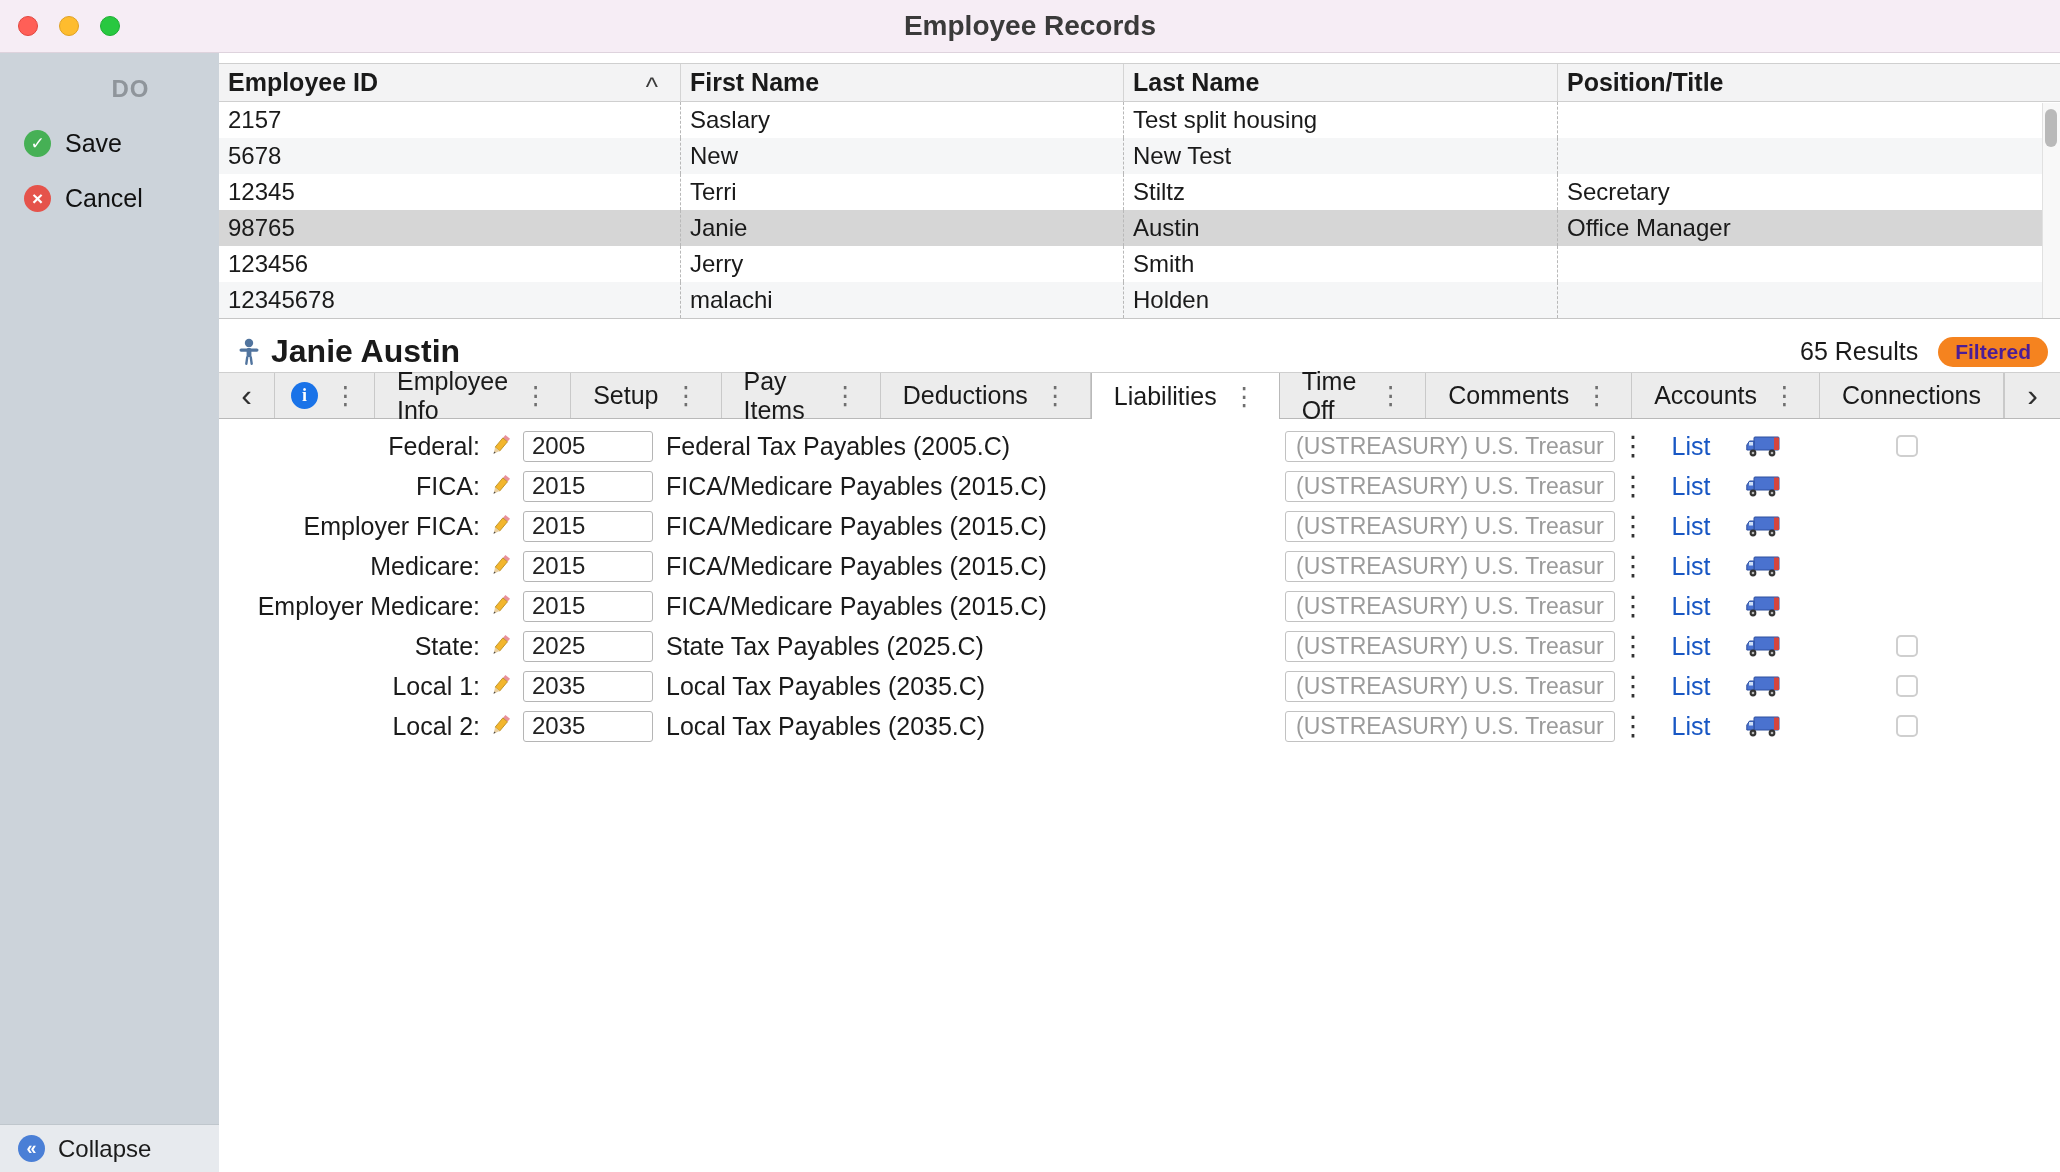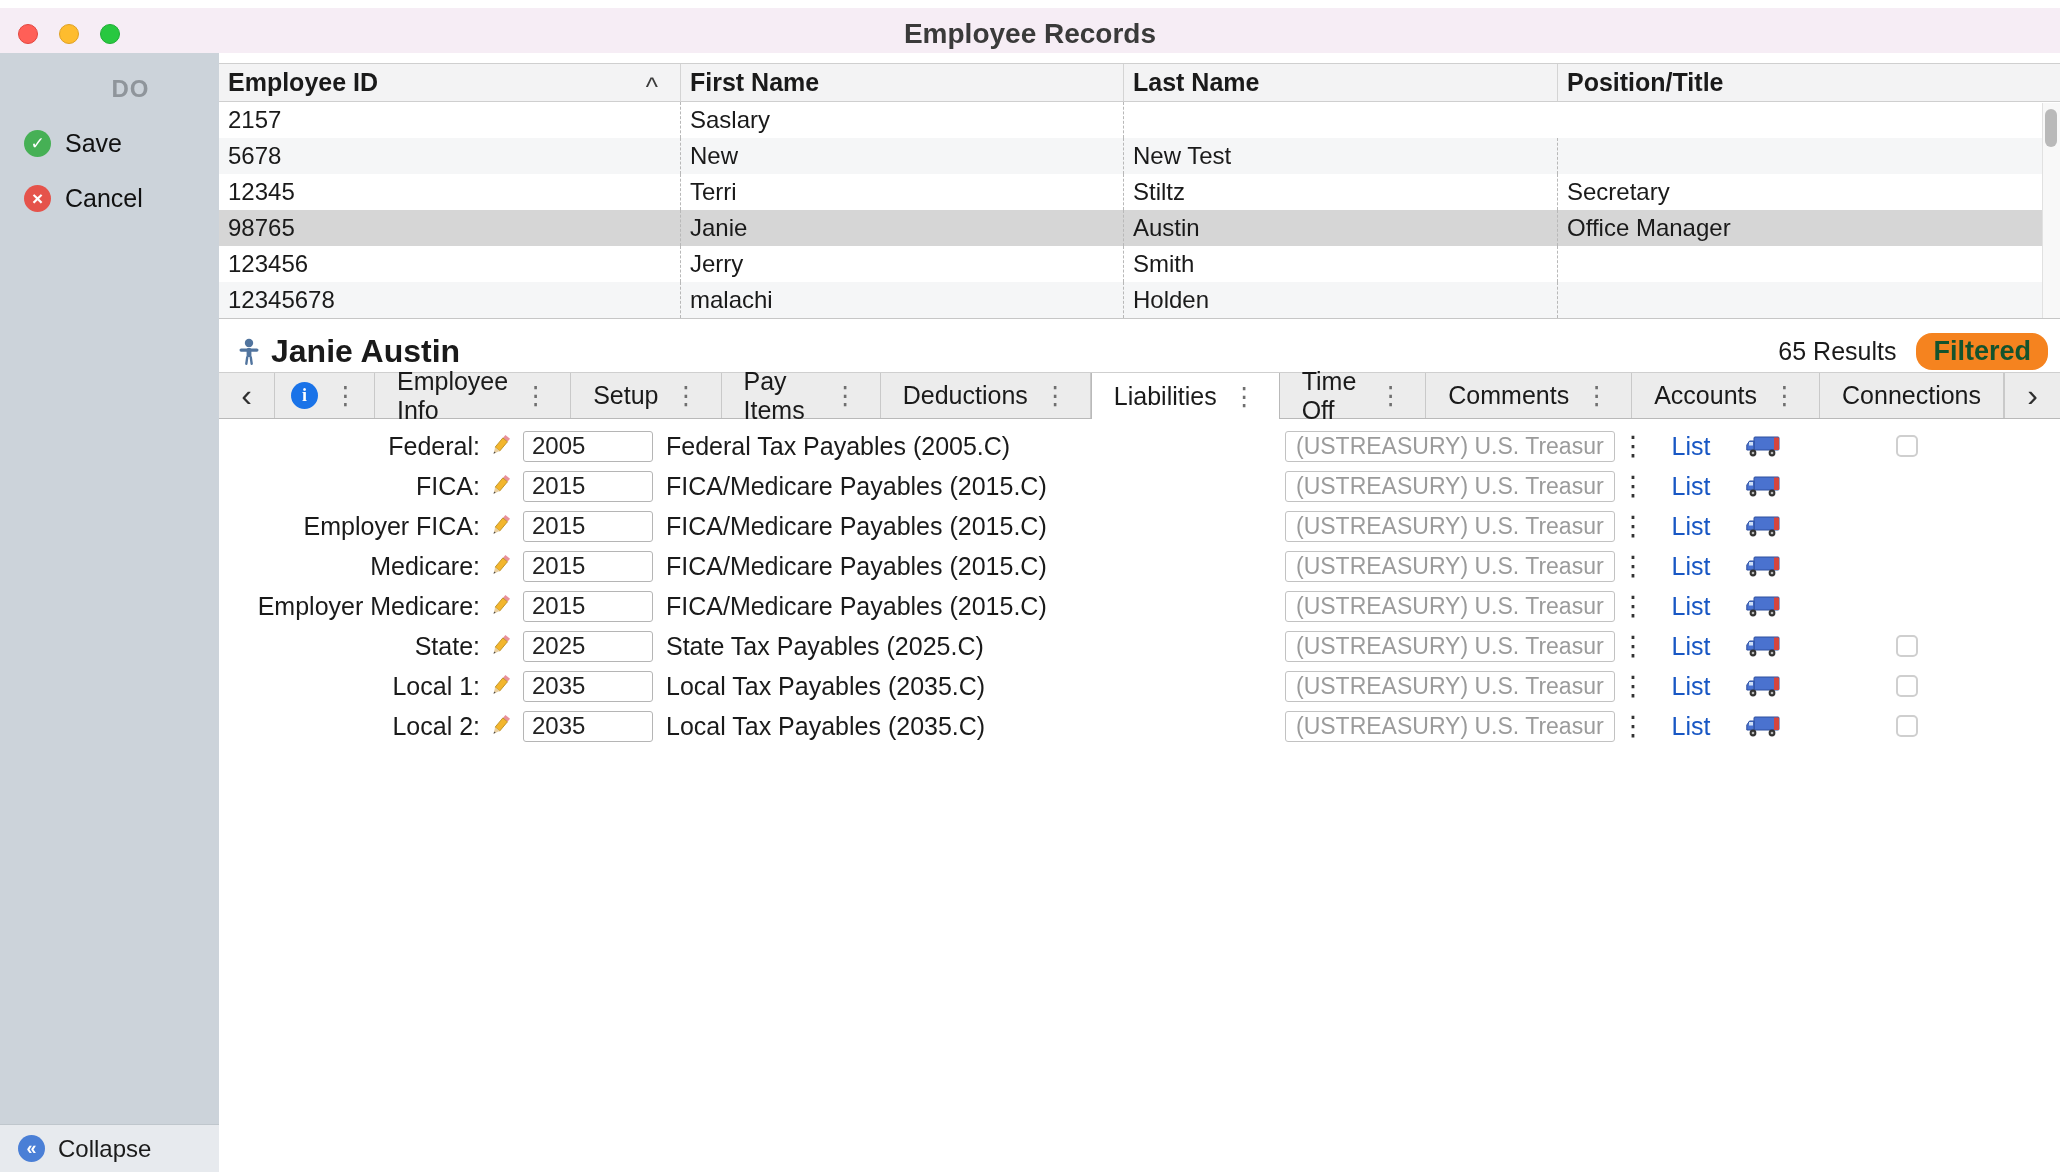--- a/index.html
+++ b/index.html
@@ -1,20 +1,20 @@
 <!DOCTYPE html>
 <html><head>
 <meta charset="utf-8">
 <style>
   * { box-sizing: border-box; margin: 0; padding: 0; }
   html, body { width: 2060px; height: 1172px; overflow: hidden; }
   body { font-family: "Liberation Sans", "DejaVu Sans", sans-serif; background: #fff; color: #1a1a1a; }
 
   
-  .titlebar { position: absolute; left: 0; top: 8px; width: 2060px; height: 53px;
+  .titlebar { position: absolute; left: 0; top: 0; width: 2060px; height: 53px;
     background: #f6edf5; border-bottom: 1px solid #ded3dd;
     display: flex; align-items: center; justify-content: center; }
   .traffic { position: absolute; left: 18px; top: 16px; display: flex; gap: 21px; }
   .tl { width: 20px; height: 20px; border-radius: 50%; display: inline-block; }
   .tl.red { background: #ff5f57; border: 1px solid #e2463f; }
   .tl.yellow { background: #febc2e; border: 1px solid #dfa123; }
   .tl.green { background: #28c840; border: 1px solid #1eae34; }
   .win-title { font-size: 28px; font-weight: 700; color: #3a3a3a; }
 
   
@@ -60,21 +60,21 @@
   .vthumb { position: absolute; top: 6px; left: 2px; width: 12px; height: 38px;
     background: #b9b9b9; border-radius: 7px; }
 
   
   .recordbar { display: flex; align-items: center; height: 42px; margin-top: 12px;
     border-bottom: 1px solid #cfcfcf; padding: 0 12px 0 18px; }
   .person-ic { display: flex; align-items: center; margin-right: 10px; }
   .rec-name { font-size: 32px; font-weight: bold; }
   .rb-spacer { flex: 1; }
   .results { font-size: 25px; margin-right: 20px; }
-  .badge { background: #F5831F; color: #14532d; font-size: 27px; font-weight: 700;
+  .badge { background: #F5831F; color: #4c1d95; font-size: 21px; font-weight: 700;
     border-radius: 16px; padding: 3px 17px; cursor: pointer; }
 
   
   .tabbar { display: flex; align-items: stretch; height: 46px; background: #ececec;
     border-bottom: 1px solid #b9b9b9; font-size: 25px; position: relative; }
   .tab-arrow { width: 56px; display: flex; align-items: center; justify-content: center;
     font-size: 32px; color: #2f2f2f; cursor: pointer; flex: 0 0 auto; }
   .tab-arrow.left { border-right: 1px solid #c9c9c9; }
   .tab-arrow.right { border-left: 1px solid #c9c9c9; margin-left: auto; }
   .tab { display: flex; align-items: center; justify-content: center; gap: 15px;
@@ -156,20 +156,21 @@
         <span class="sort">^</span>
       </div>
       <div class="th col-first">First Name</div>
       <div class="th col-last">Last Name</div>
       <div class="th col-pos">Position/Title</div>
     </div>
     <div class="tbody">
       <div class="trow">
         <div class="td col-id">2157</div>
         <div class="td col-first">Saslary</div>
+        <div class="td col-last">Test split housing</div>
         <div class="td col-pos"></div>
       </div>
       <div class="trow">
         <div class="td col-id">5678</div>
         <div class="td col-first">New</div>
         <div class="td col-last">New Test</div>
         <div class="td col-pos"></div>
       </div>
       <div class="trow">
         <div class="td col-id">12345</div>

